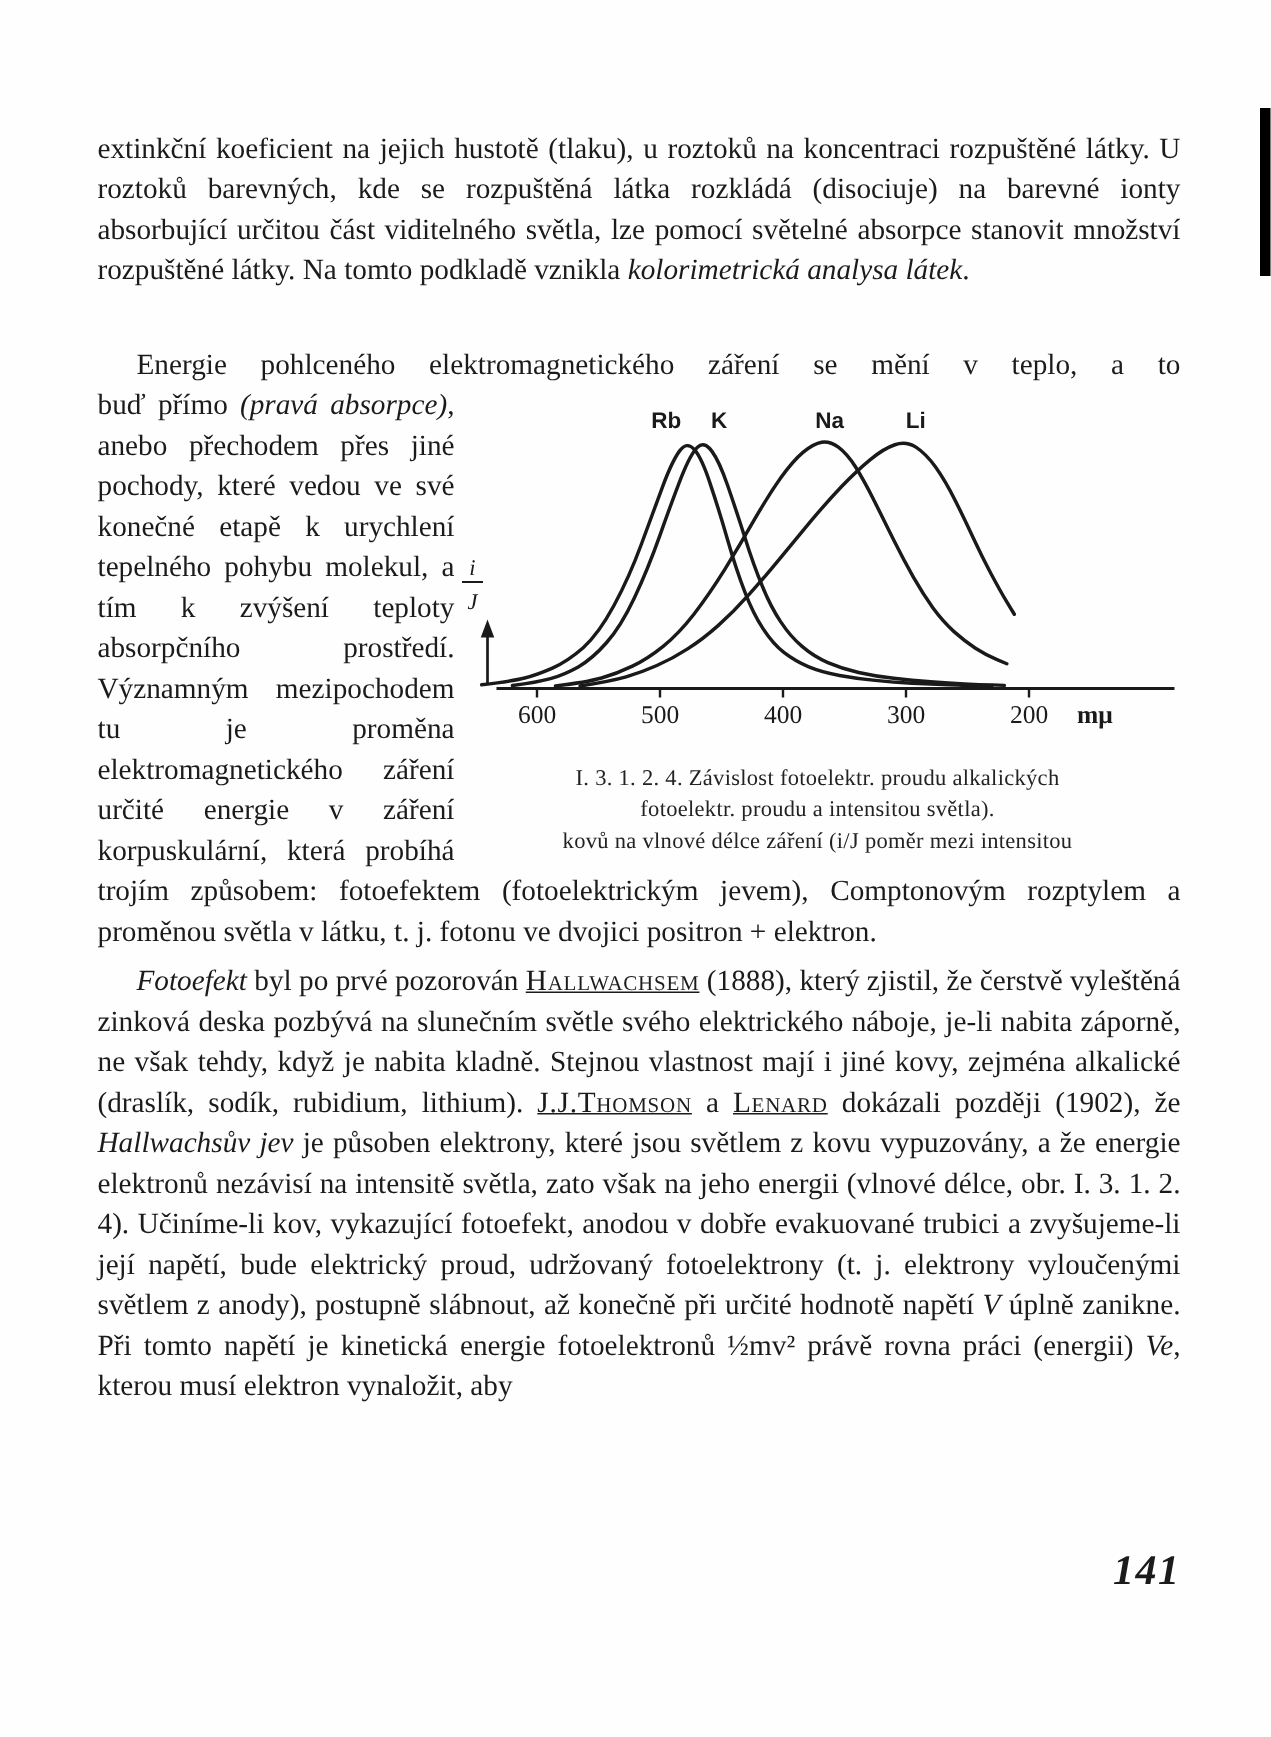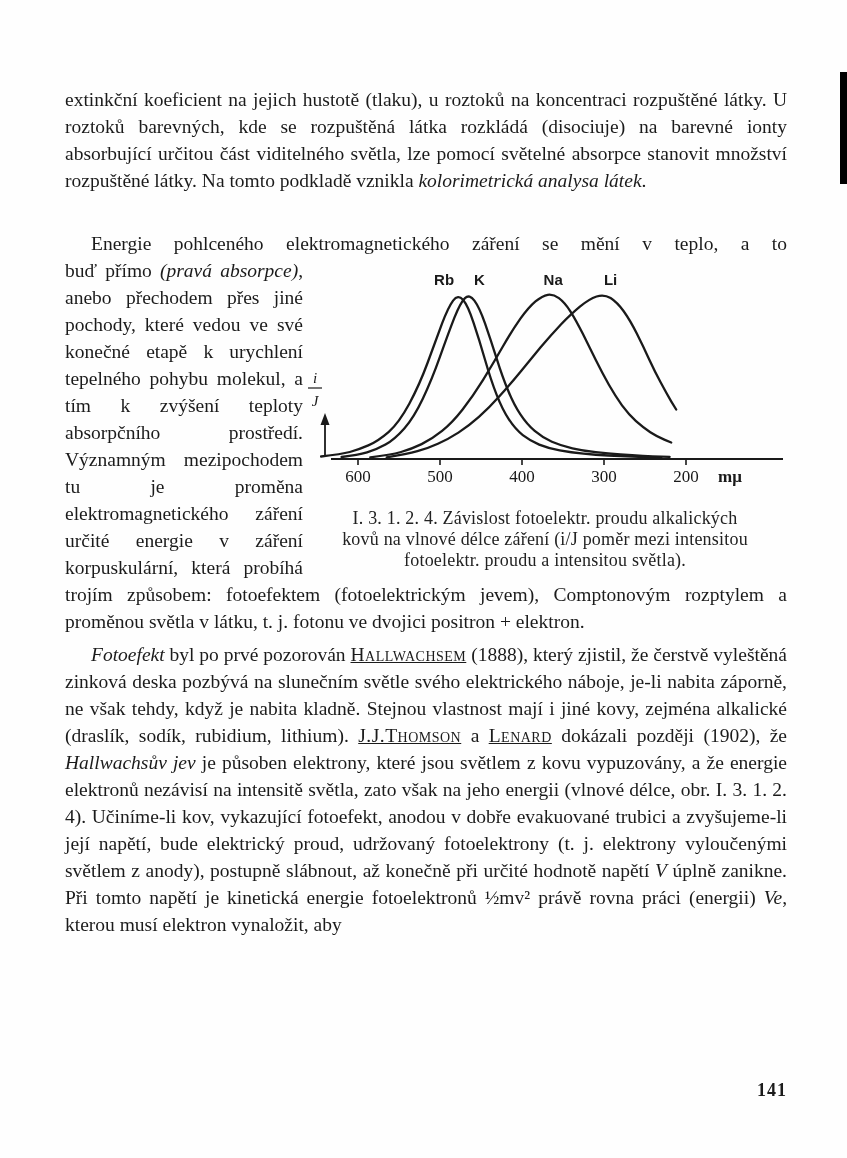--- a/index.html
+++ b/index.html
@@ -32,39 +32,39 @@
   .sc { font-variant: small-caps; letter-spacing: 0.5px; text-decoration: underline; }
 
   .wrap::after { content: ""; display: block; clear: both; }
 
   figure.figure-float {
     float: right; width: 484px;
     margin: 2px 0 6px 0; padding: 0;
   }
   .caption {
     margin-top: 12px;
-    font-size: 18px; line-height: 21px;
+    font-size: 15px; line-height: 21px;
     text-align: center; letter-spacing: 0.2px;
     color: #222;
   }
 
   svg text { font-family: "Liberation Serif", "DejaVu Serif", serif; fill: #1a1a1a; }
   svg .tick { font-size: 17px; }
   svg .unit { font-size: 17px; font-weight: 600; }
   svg .frac { font-size: 15px; font-style: italic; }
   svg .curve-label {
     font-family: "Liberation Sans", "DejaVu Sans", sans-serif;
     font-size: 15px; font-weight: 700;
   }
 
   .page-number {
-    position: absolute; left: 65px; top: 1080px; width: 722px;
+    position: absolute; left: 65px; top: 1032px; width: 722px;
     text-align: right;
-    font-weight: 700;
-    font-size: 18px; letter-spacing: 1px;
+    font-style: italic; font-weight: 700;
+    font-size: 28px; letter-spacing: 1px;
   }
 </style>
 </head>
 <body>
 
 <div class="page">
 
   <div class="artifact"></div>
 
   <div class="content">
@@ -97,22 +97,22 @@
             <text x="141.1" y="26" text-anchor="middle" class="curve-label">Rb</text>
             <path d="M 38.6 198.0 Q 55.0 195.9 64.0 193.4 Q 73.0 190.9 82.5 185.6 Q 91.9 180.2 101.3 169.5 Q 110.8 158.8 119.8 139.8 Q 128.8 120.8 137.0 97.7 Q 145.2 74.6 151.3 58.9 Q 157.5 43.3 162.0 39.1 Q 166.5 35.0 171.4 41.6 Q 176.4 48.2 182.1 64.7 Q 187.8 81.2 193.6 99.3 Q 199.3 117.5 205.1 131.5 Q 210.8 145.6 217.4 155.4 Q 223.9 165.3 231.7 171.9 Q 239.5 178.6 248.9 182.7 Q 258.4 186.8 269.4 189.3 Q 280.5 191.8 292.8 193.2 Q 305.1 194.7 317.4 195.5 Q 329.7 196.4 339.9 196.9 Q 350.2 197.4 358.4 197.6 L 366.6 197.9" fill="none" stroke="#1a1a1a" stroke-width="2.3" stroke-linecap="round"></path>
             <text x="176.36" y="26" text-anchor="middle" class="curve-label">K</text>
             <path d="M 67.3 198.3 Q 87.8 195.9 98.0 193.0 Q 108.3 190.1 118.6 185.1 Q 128.8 180.2 139.1 171.9 Q 149.3 163.7 159.6 150.5 Q 169.8 137.3 180.1 120.8 Q 190.3 104.3 199.7 87.8 Q 209.2 71.3 217.4 59.7 Q 225.6 48.2 232.5 42.4 Q 239.5 36.7 244.8 35.8 Q 250.2 35.0 255.9 39.1 Q 261.6 43.3 267.4 52.3 Q 273.1 61.4 279.7 74.6 Q 286.2 87.8 292.8 101.0 Q 299.4 114.2 305.9 125.8 Q 312.5 137.3 319.0 146.4 Q 325.6 155.4 333.0 162.1 Q 340.4 168.7 347.3 173.2 Q 354.3 177.7 361.3 180.6 L 368.2 183.5" fill="none" stroke="#1a1a1a" stroke-width="2.3" stroke-linecap="round"></path>
             <text x="250.16" y="26" text-anchor="middle" class="curve-label">Na</text>
             <path d="M 83.7 198.3 Q 104.2 195.1 114.4 192.2 Q 124.7 189.3 134.9 184.7 Q 145.2 180.2 155.4 173.6 Q 165.7 167.0 175.9 157.9 Q 186.2 148.8 196.4 137.3 Q 206.7 125.8 216.9 113.4 Q 227.2 101.0 237.4 88.6 Q 247.7 76.3 257.9 65.5 Q 268.2 54.8 277.2 47.4 Q 286.2 40.0 293.6 37.5 Q 301.0 35.0 307.6 39.1 Q 314.1 43.3 320.7 52.3 Q 327.2 61.4 333.8 74.6 Q 340.4 87.8 346.1 100.2 Q 351.8 112.5 357.6 123.3 Q 363.3 134.0 368.2 142.3 L 373.2 150.5" fill="none" stroke="#1a1a1a" stroke-width="2.3" stroke-linecap="round"></path>
             <text x="307.55999999999995" y="26" text-anchor="middle" class="curve-label">Li</text>
           </svg>
         <figcaption class="caption">
           <div>I. 3. 1. 2. 4. Závislost fotoelektr. proudu alkalických</div>
+          <div>fotoelektr. proudu a intensitou světla).</div>
           <div>kovů na vlnové délce záření (i/J poměr mezi intensitou</div>
-          <div>fotoelektr. proudu a intensitou světla).</div>
         </figcaption>
       </figure>
       <p><span>buď přímo </span><span class="i">(pravá absorpce)</span><span>, anebo přechodem přes jiné pochody, které vedou ve své konečné etapě k urychlení tepelného pohybu molekul, a tím k zvýšení teploty absorpčního prostředí. Významným mezipochodem tu je proměna elektromagnetického záření určité energie v záření korpuskulární, která probíhá trojím způsobem: fotoefektem (fotoelektrickým jevem), Comptonovým rozptylem a proměnou světla v látku, t. j. fotonu ve dvojici positron + elektron.</span></p>
     </div>
 
     <p class="indent p3"><span class="i">Fotoefekt</span><span> byl po prvé pozorován </span><span class="sc">Hallwachsem</span><span> (1888), který zjistil, že čerstvě vyleštěná zinková deska pozbývá na slunečním světle svého elektrického náboje, je-li nabita záporně, ne však tehdy, když je nabita kladně. Stejnou vlastnost mají i jiné kovy, zejména alkalické (draslík, sodík, rubidium, lithium). </span><span class="sc">J.J.Thomson</span><span> a </span><span class="sc">Lenard</span><span> dokázali později (1902), že </span><span class="i">Hallwachsův jev</span><span> je působen elektrony, které jsou světlem z kovu vypuzovány, a že energie elektronů nezávisí na intensitě světla, zato však na jeho energii (vlnové délce, obr. I. 3. 1. 2. 4). Učiníme-li kov, vykazující fotoefekt, anodou v dobře evakuované trubici a zvyšujeme-li její napětí, bude elektrický proud, udržovaný fotoelektrony (t. j. elektrony vyloučenými světlem z anody), postupně slábnout, až konečně při určité hodnotě napětí </span><span class="i">V</span><span> úplně zanikne. Při tomto napětí je kinetická energie fotoelektronů ½mv² právě rovna práci (energii) </span><span class="i">Ve</span><span>, kterou musí elektron vynaložit, aby</span></p>
 
   </div>
 
   <div class="page-number">141</div>

